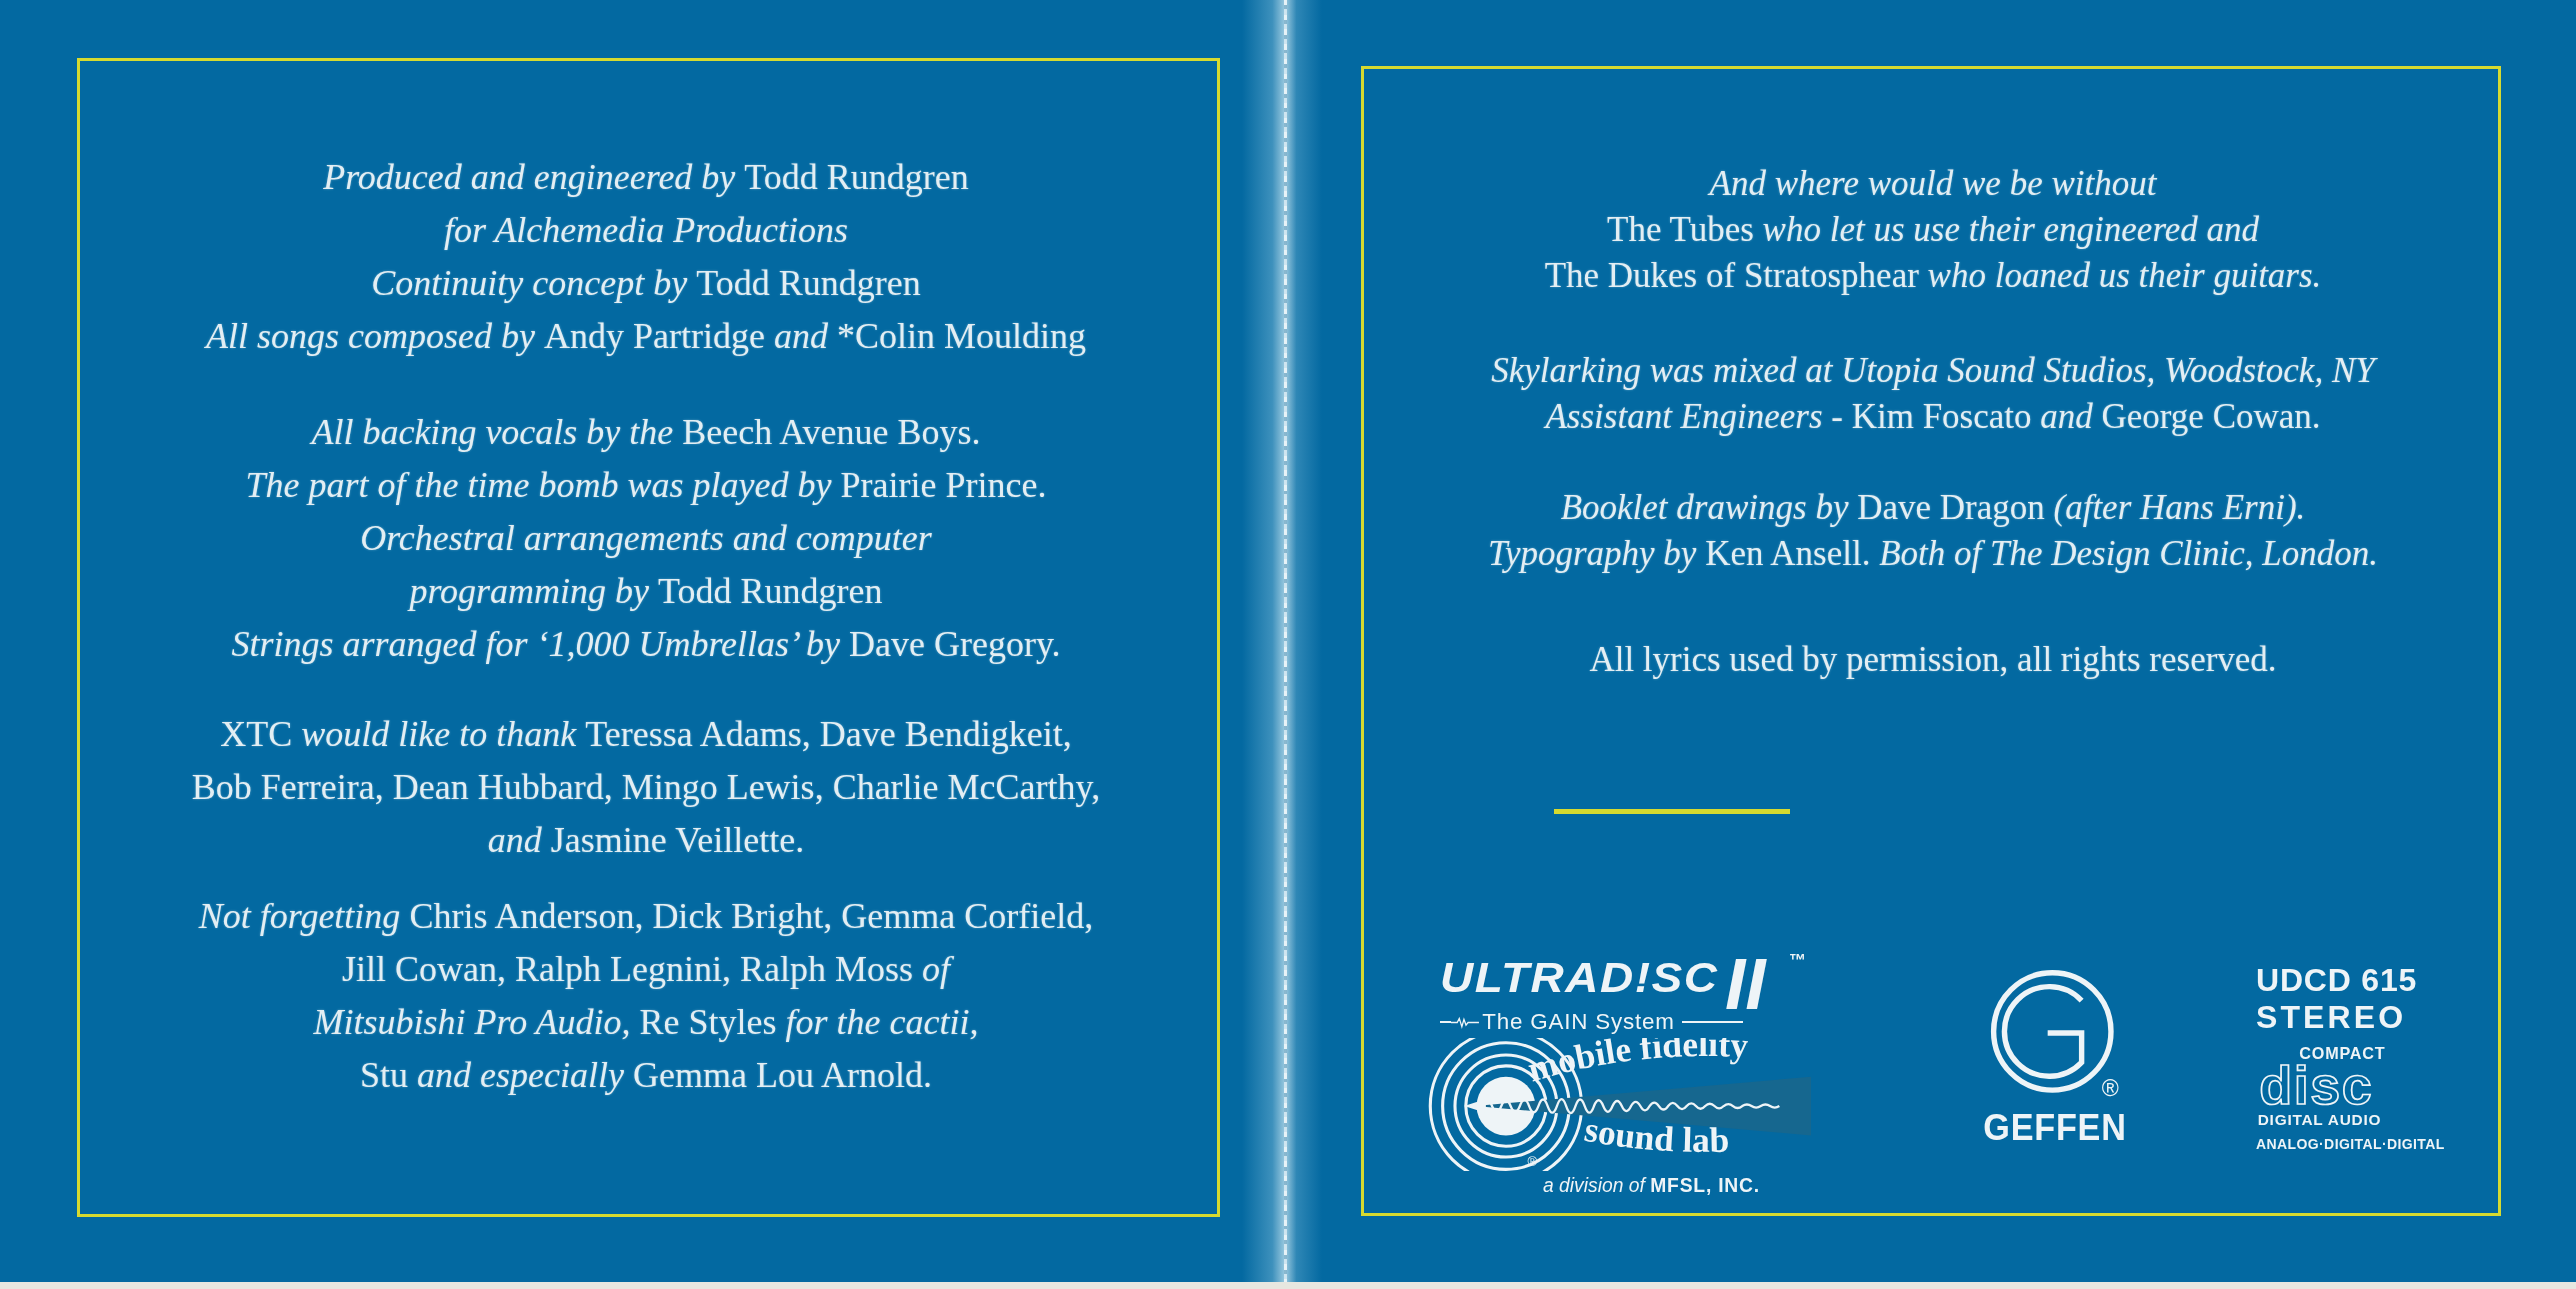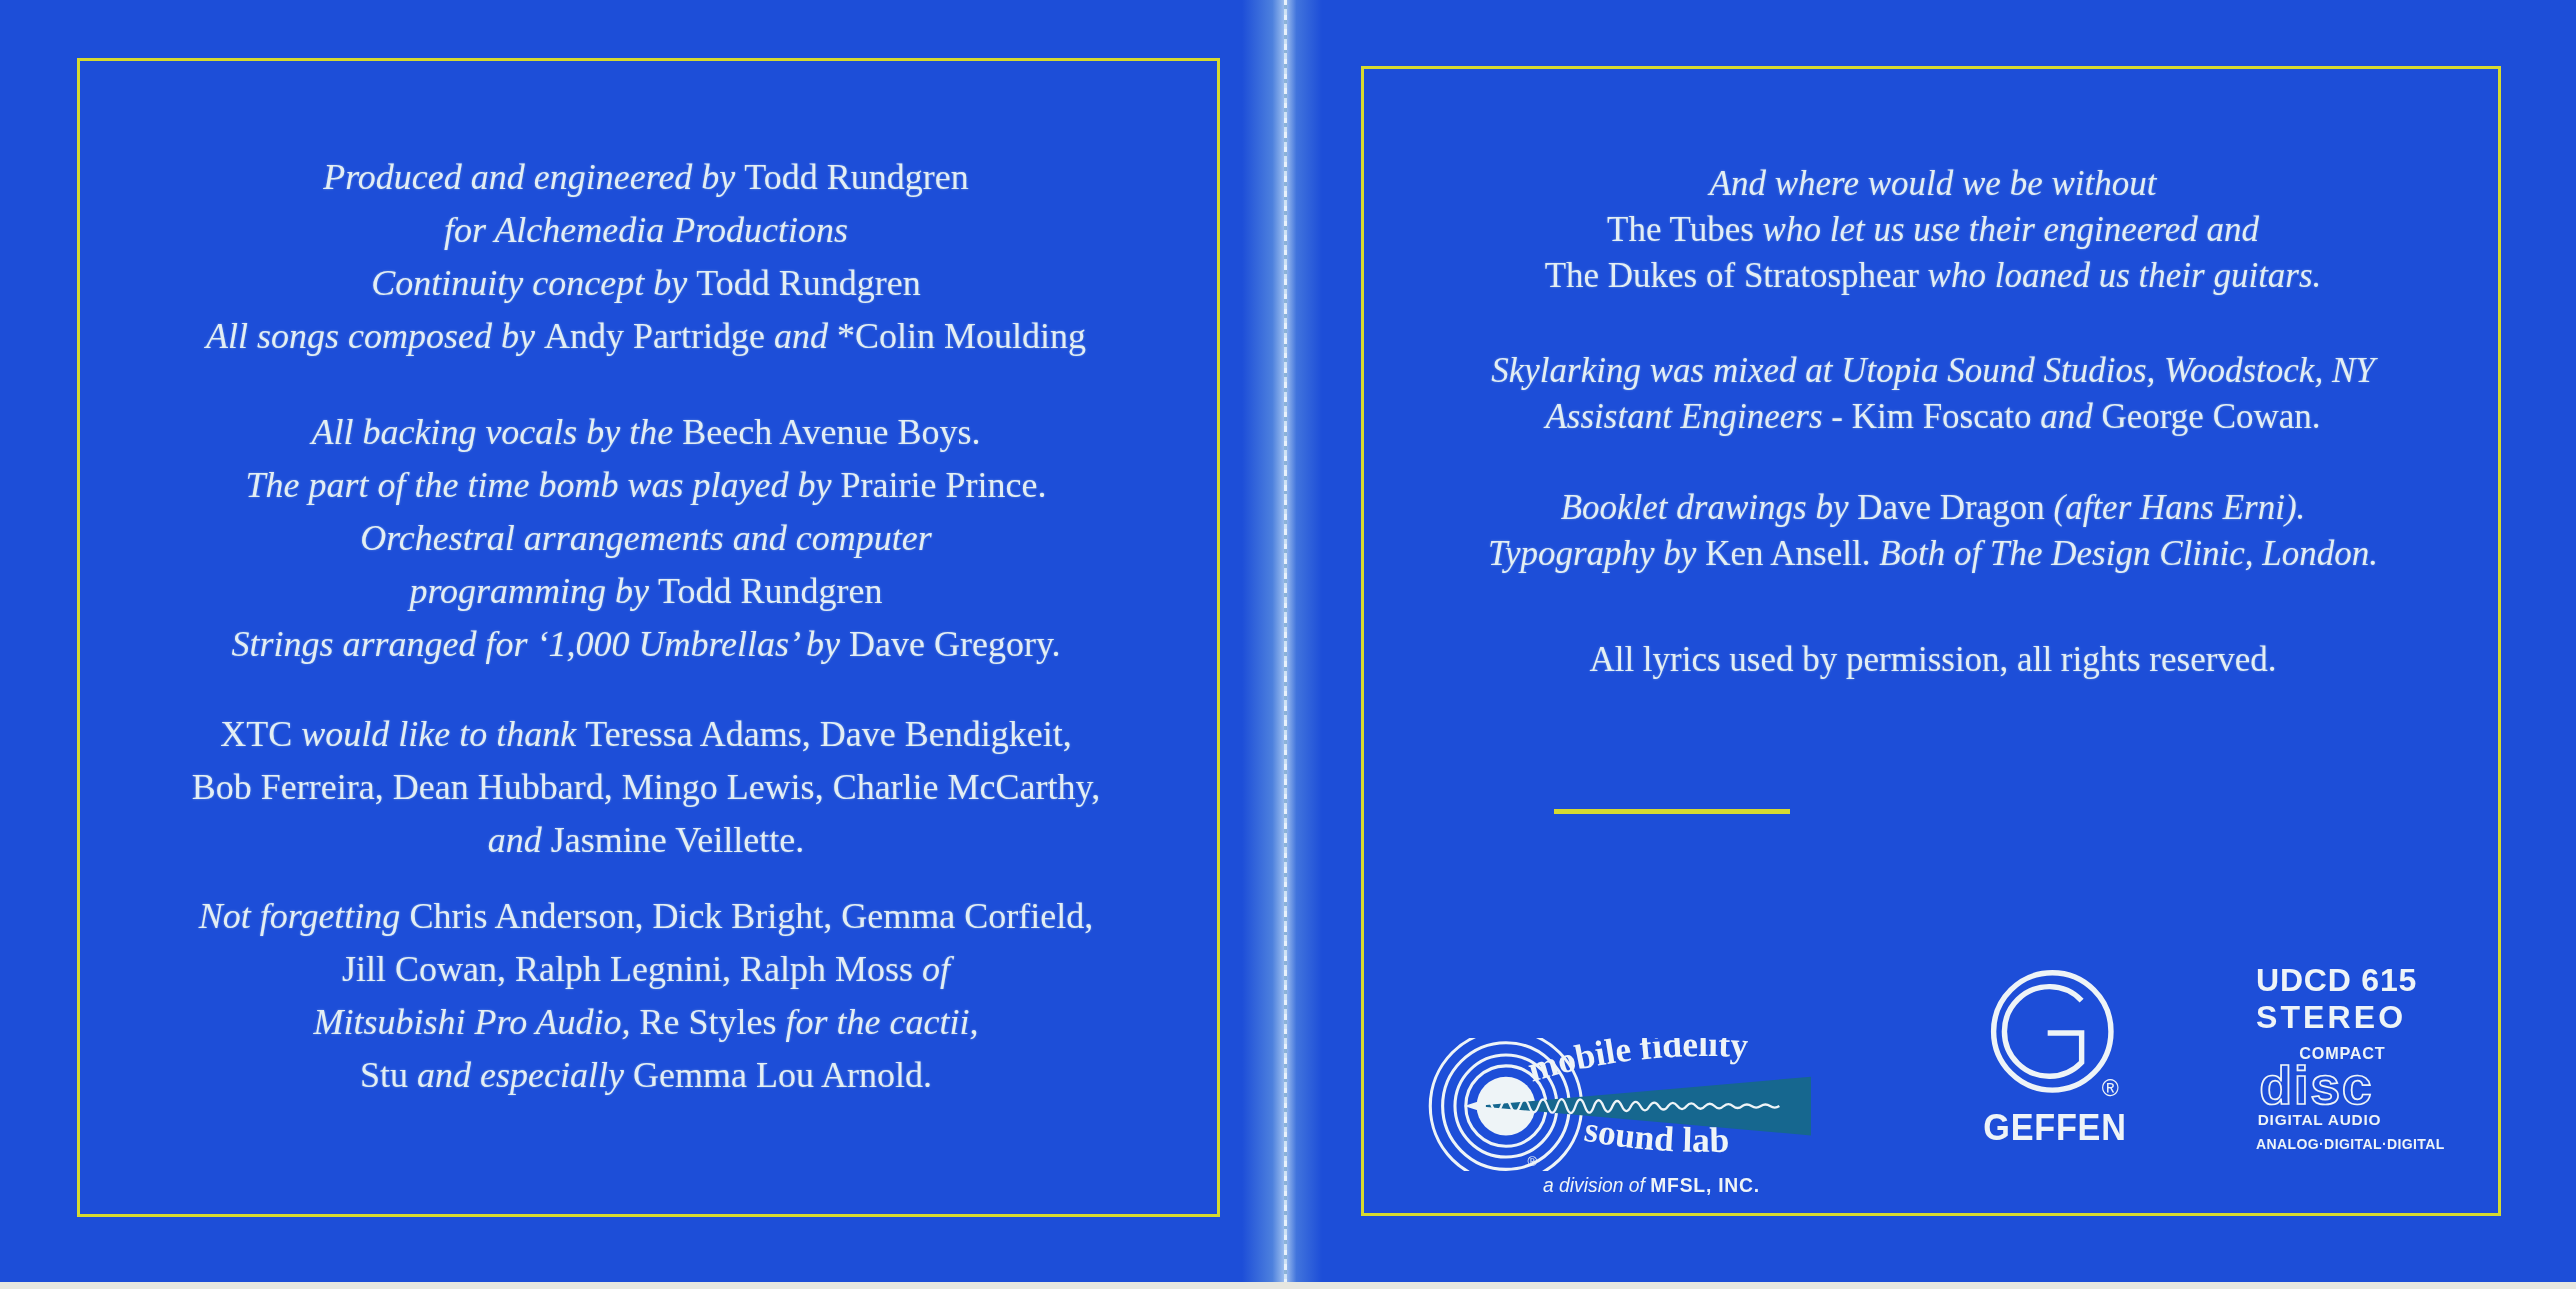--- a/index.html
+++ b/index.html
@@ -1,16 +1,16 @@
 <!DOCTYPE html>
 <html style="font-size:12.4px"><head>
 <meta charset="utf-8">
 <style>
   html,body{margin:0;padding:0;background:#222;}
-  .scan{position:relative;width:2576px;height:1290px;background:#1d4ed8;overflow:hidden;
+  .scan{position:relative;width:2576px;height:1290px;background:#0369a1;overflow:hidden;
         font-family:"Liberation Serif",serif;}
 
   
   .frame{position:absolute;border:3.1px solid #d6da30;box-sizing:border-box;}
   .frame-left{left:77px;top:58px;width:1143px;height:1159px;}
   .frame-right{left:1361px;top:66px;width:1140px;height:1150px;}
 
   
   .spine-band{position:absolute;left:1242px;top:0;width:80px;height:100%;
     background:linear-gradient(90deg,rgba(150,200,225,0) 0%,rgba(150,205,230,0.40) 38%,
@@ -111,20 +111,33 @@
         <div class="t-line"><i>Booklet drawings by </i><span>Dave Dragon </span><i>(after Hans Erni).</i></div>
         <div class="t-line"><i>Typography by </i><span>Ken Ansell. </span><i>Both of The Design Clinic, London.</i></div>
       </div>
     <div class="gap-r4">
         <div class="t-line"><span>All lyrics used by permission, all rights reserved.</span></div>
       </div>
   </div>
 
   <div class="rule"></div>
 
+  <div class="ultradisc">
+    <div class="ud-word">ULTRAD!SC</div>
+    <div class="ud-ii">II</div>
+    <div class="ud-tm">™</div>
+    <div class="ud-tag">
+      <span class="ud-dash ud-dash-a"></span>
+      <svg width="42" height="17" viewBox="0 0 54 22">
+        <polyline points="0,11 12,11 16,3 21,19 25,5 29,16 33,11 54,11" fill="none" stroke="#eef4f7" stroke-width="2.5"></polyline>
+      </svg>
+      <span class="ud-tagtext">The GAIN System</span>
+      <span class="ud-dash ud-dash-b"></span>
+    </div>
+  </div>
 
   <div class="mfsl">
     <svg width="390" height="133" viewBox="0 0 505 172">
       <g fill="none" stroke="#eef4f7" stroke-width="4">
         <circle cx="110" cy="88" r="98"></circle>
         <circle cx="110" cy="88" r="82"></circle>
         <circle cx="110" cy="88" r="66"></circle>
         <circle cx="110" cy="88" r="52"></circle>
       </g>
       <circle cx="110" cy="88" r="38" fill="#eef4f7"></circle>

